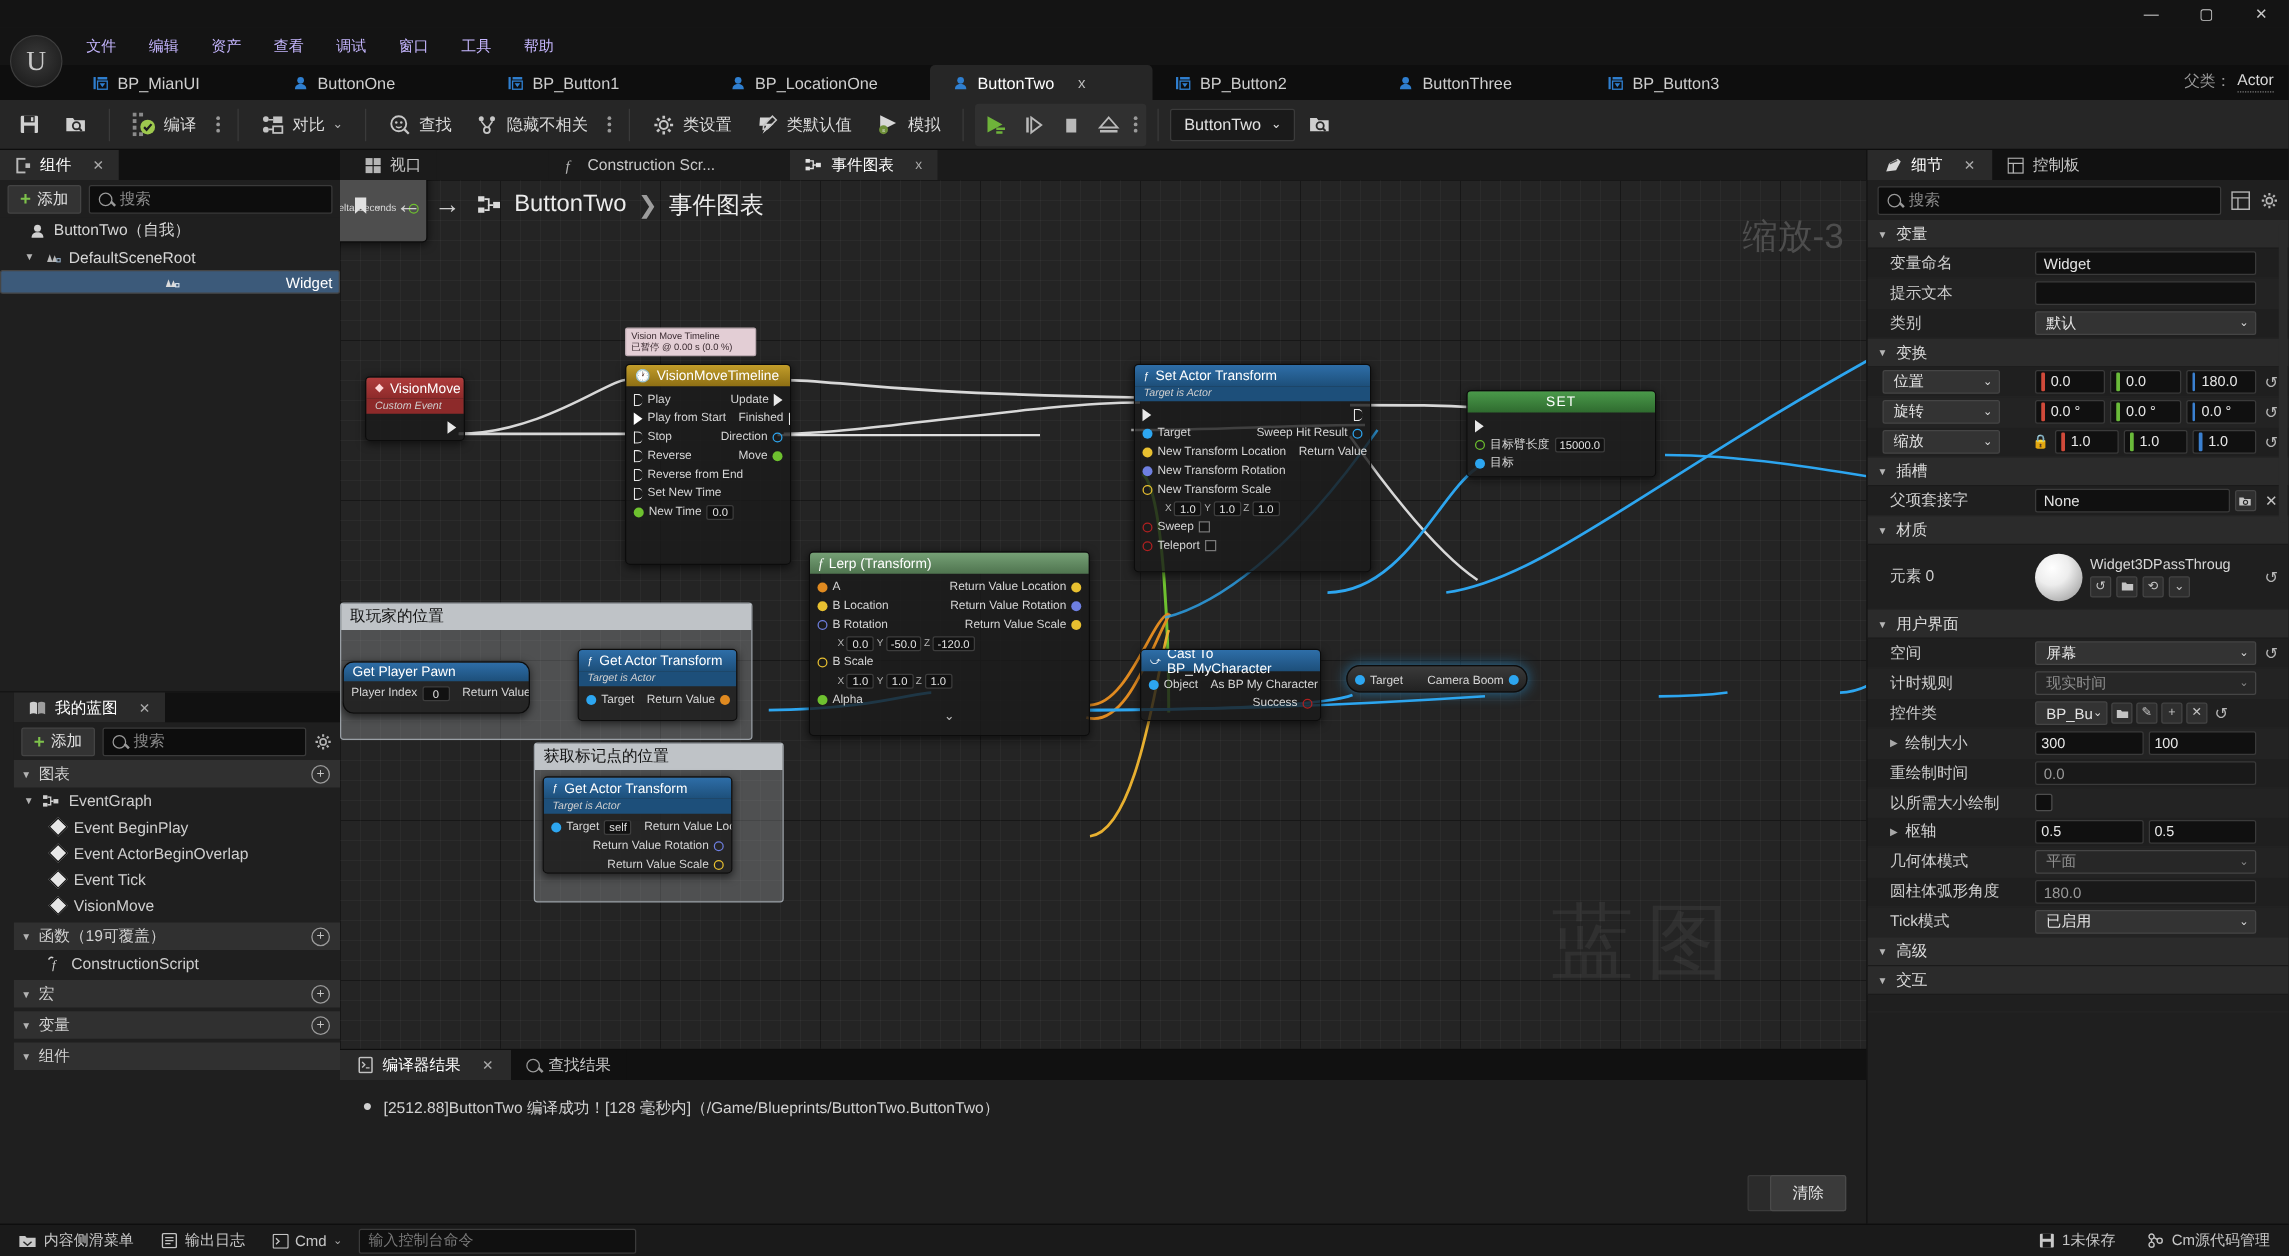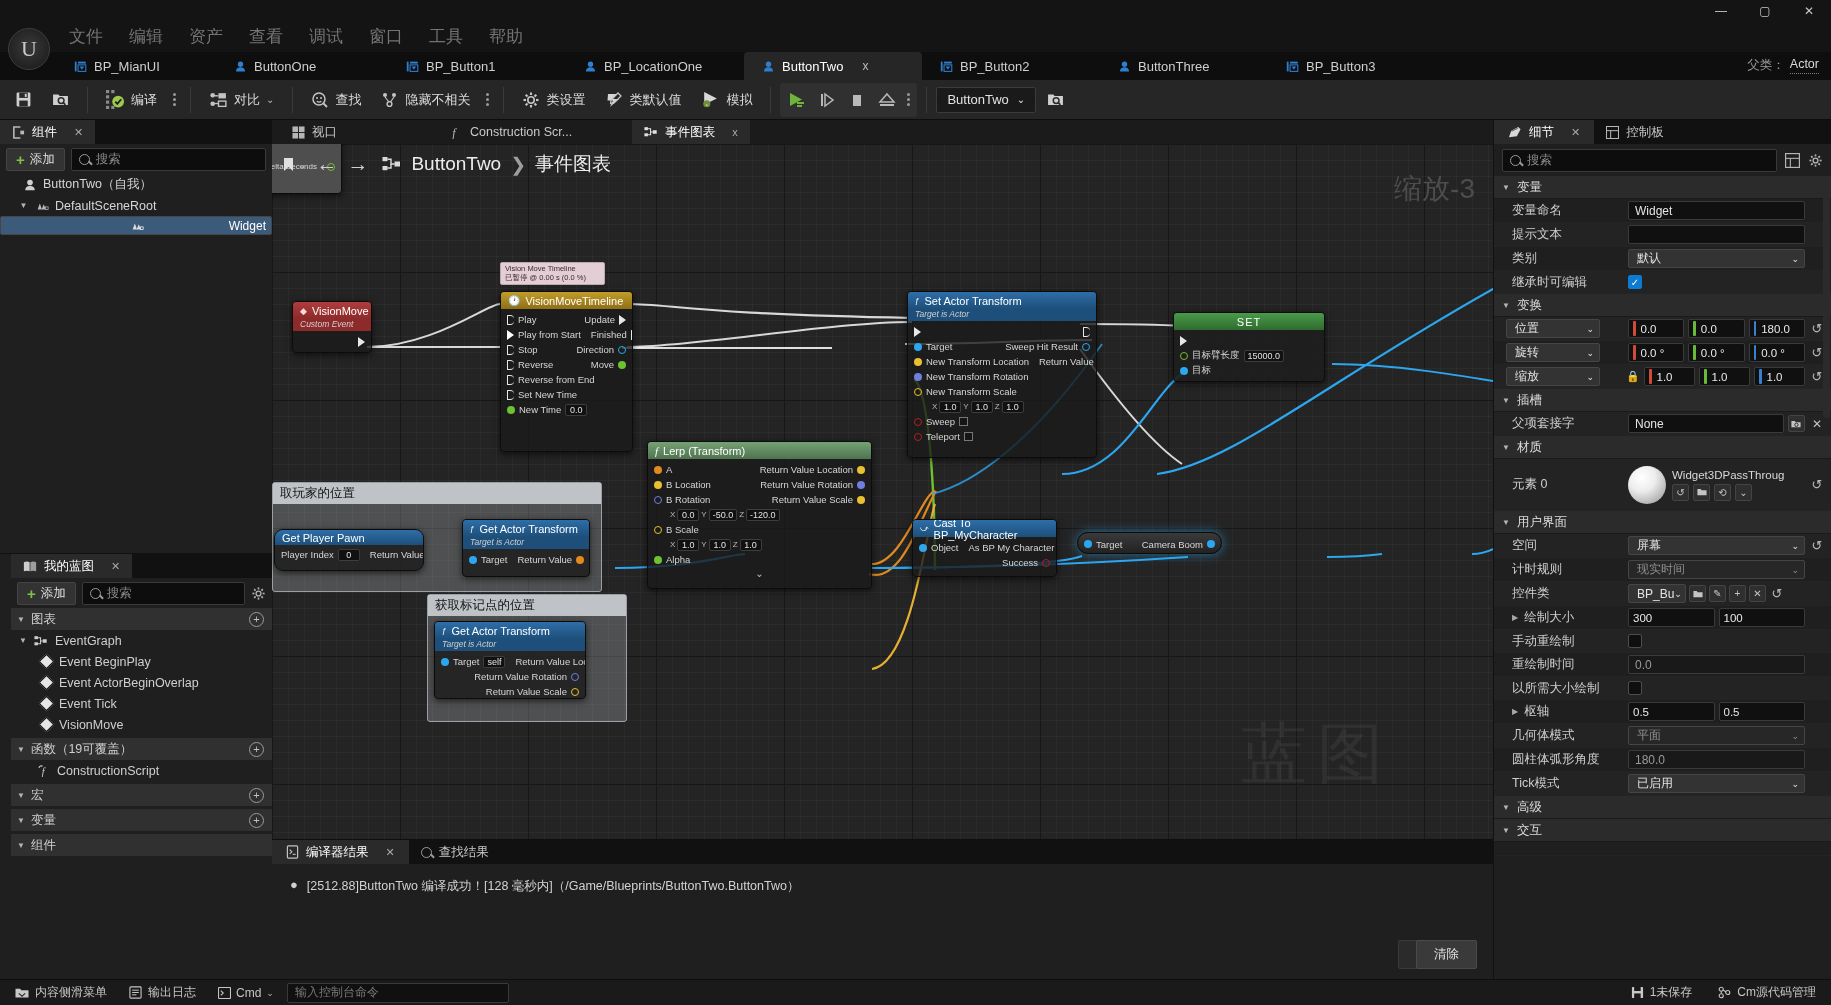--- a/index.html
+++ b/index.html
@@ -3,21 +3,21 @@
 <meta charset="utf-8">
 <style>
   * { box-sizing: border-box; margin:0; padding:0; }
   html,body { width:1831px; height:1005px; overflow:hidden; background:#1b1b1b;
     font-family:"Liberation Sans","DejaVu Sans",sans-serif; color:#d8d8d8; font-size:12px; }
   #app { position:relative; width:1831px; height:1005px; display:flex; flex-direction:column; }
 
   
   .titlebar { height:22px; background:#141414; display:flex; align-items:center; flex:0 0 22px; }
   .menubar { height:30px; background:#141414; display:flex; align-items:center; padding-left:56px; flex:0 0 30px; position:relative; }
-  .menu-item { padding:0 13px; font-size:17px; color:#737373; line-height:30px; cursor:default; }
+  .menu-item { padding:0 13px; font-size:12px; color:#c4b5fd; line-height:30px; cursor:default; }
   .ue-logo { position:absolute; left:8px; top:6px; width:42px; height:42px; border-radius:50%;
     background:radial-gradient(circle at 50% 45%, #3a3a3a 0%, #252525 60%, #171717 100%);
     border:1px solid #3d3d3d; display:flex; align-items:center; justify-content:center;
     color:#c9c9c9; font-size:22px; font-family:"Liberation Serif",serif; z-index:40;}
   .win-ctl { position:absolute; right:0; top:0; height:22px; display:flex; }
   .win-ctl div { width:44px; height:22px; display:flex; align-items:center; justify-content:center;
      color:#c8c8c8; font-size:12px; }
 
   
   .tabstrip { height:28px; background:#0e0e0e; display:flex; align-items:flex-end; position:relative; flex:0 0 28px; }
@@ -1200,26 +1200,20 @@
         <div class="prow">
           <span class="plabel">类别</span>
           <span class="pval">
             <span class="sel">
               <span>默认</span>
               <span style="font-size:9px">⌄</span>
             </span>
             <span style="width:16px"></span>
           </span>
         </div>
-        <div class="prow">
-          <span class="plabel">继承时可编辑</span>
-          <span class="pval">
-              <span class="chk on">✓</span>
-            </span>
-        </div>
 
         <div class="cat">
           <span class="caret">▼</span>
           <span>变换</span>
         </div>
         <div class="prow">
           <span class="plabel" style="padding-left:12px">
             <span class="sel" style="flex:none;width:94px">
               <span>位置</span>
               <span style="font-size:9px">⌄</span>
@@ -1389,26 +1383,20 @@
             <span class="num3">
               <span class="numf">
                   <span>300</span>
                 </span>
               <span class="numf">
                   <span>100</span>
                 </span>
             </span>
             <span style="width:16px"></span>
           </span>
-        </div>
-        <div class="prow">
-          <span class="plabel">手动重绘制</span>
-          <span class="pval">
-              <span class="chk"></span>
-            </span>
         </div>
         <div class="prow">
           <span class="plabel">重绘制时间</span>
           <span class="pval">
               <span class="inp ro">0.0</span>
             <span style="width:16px"></span>
             </span>
         </div>
         <div class="prow">
           <span class="plabel">以所需大小绘制</span>

